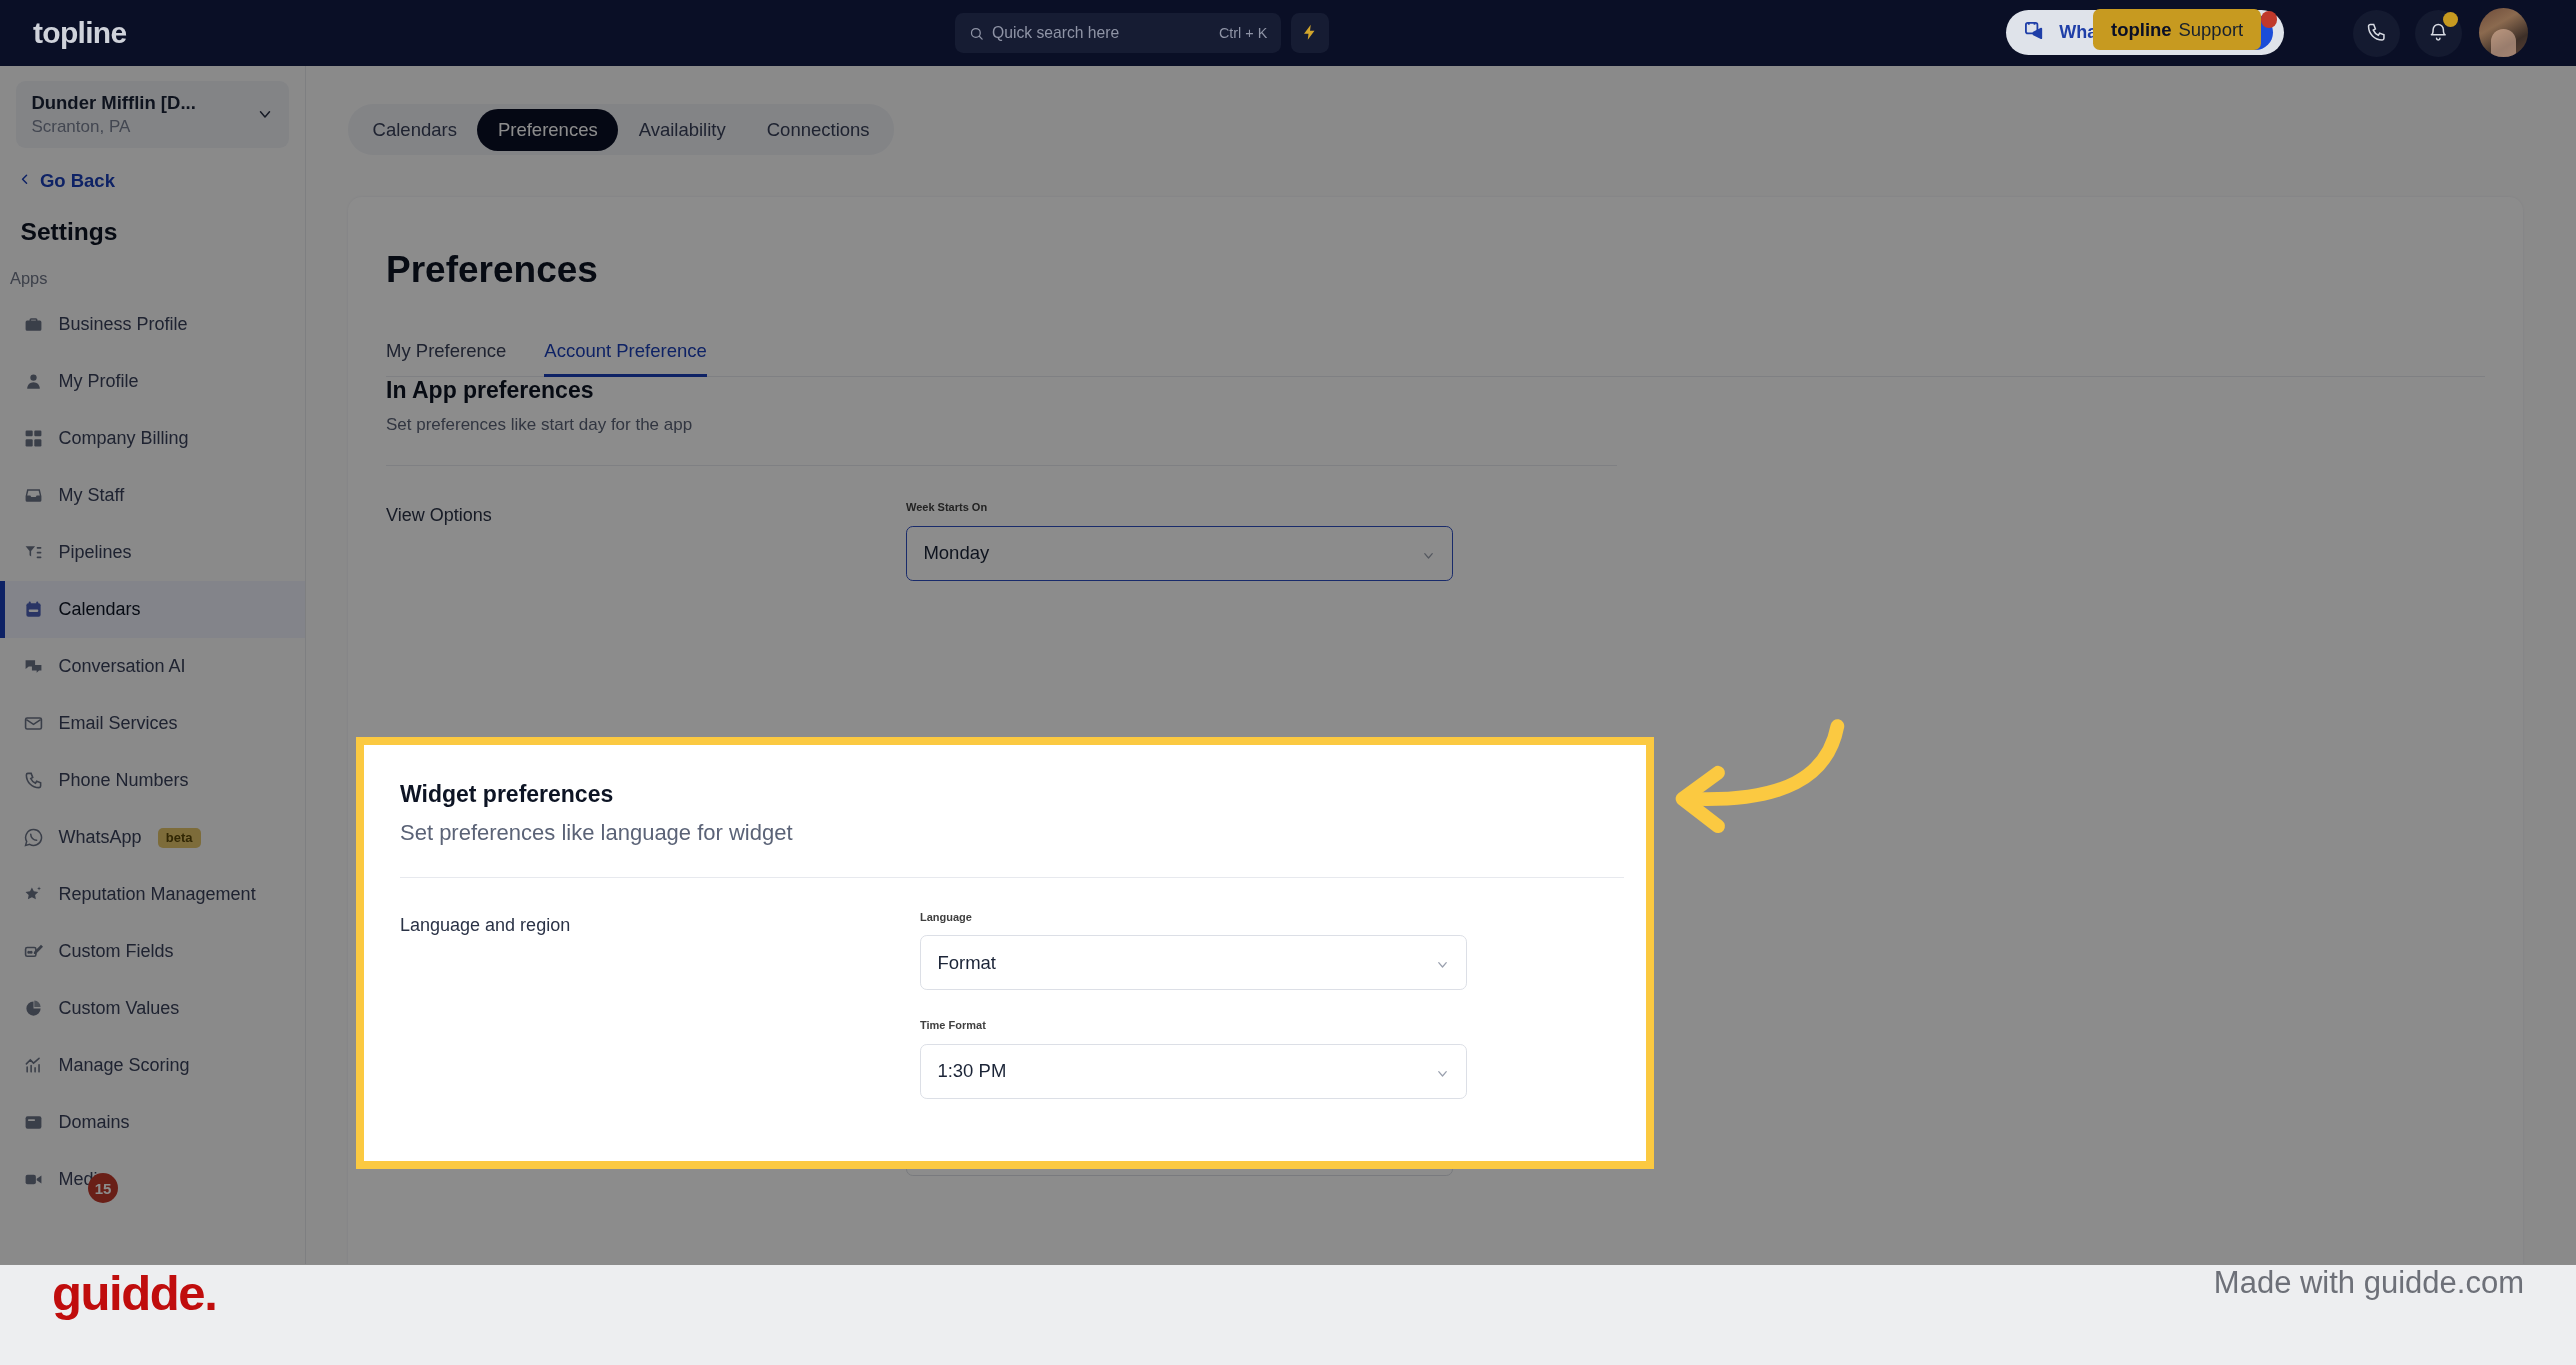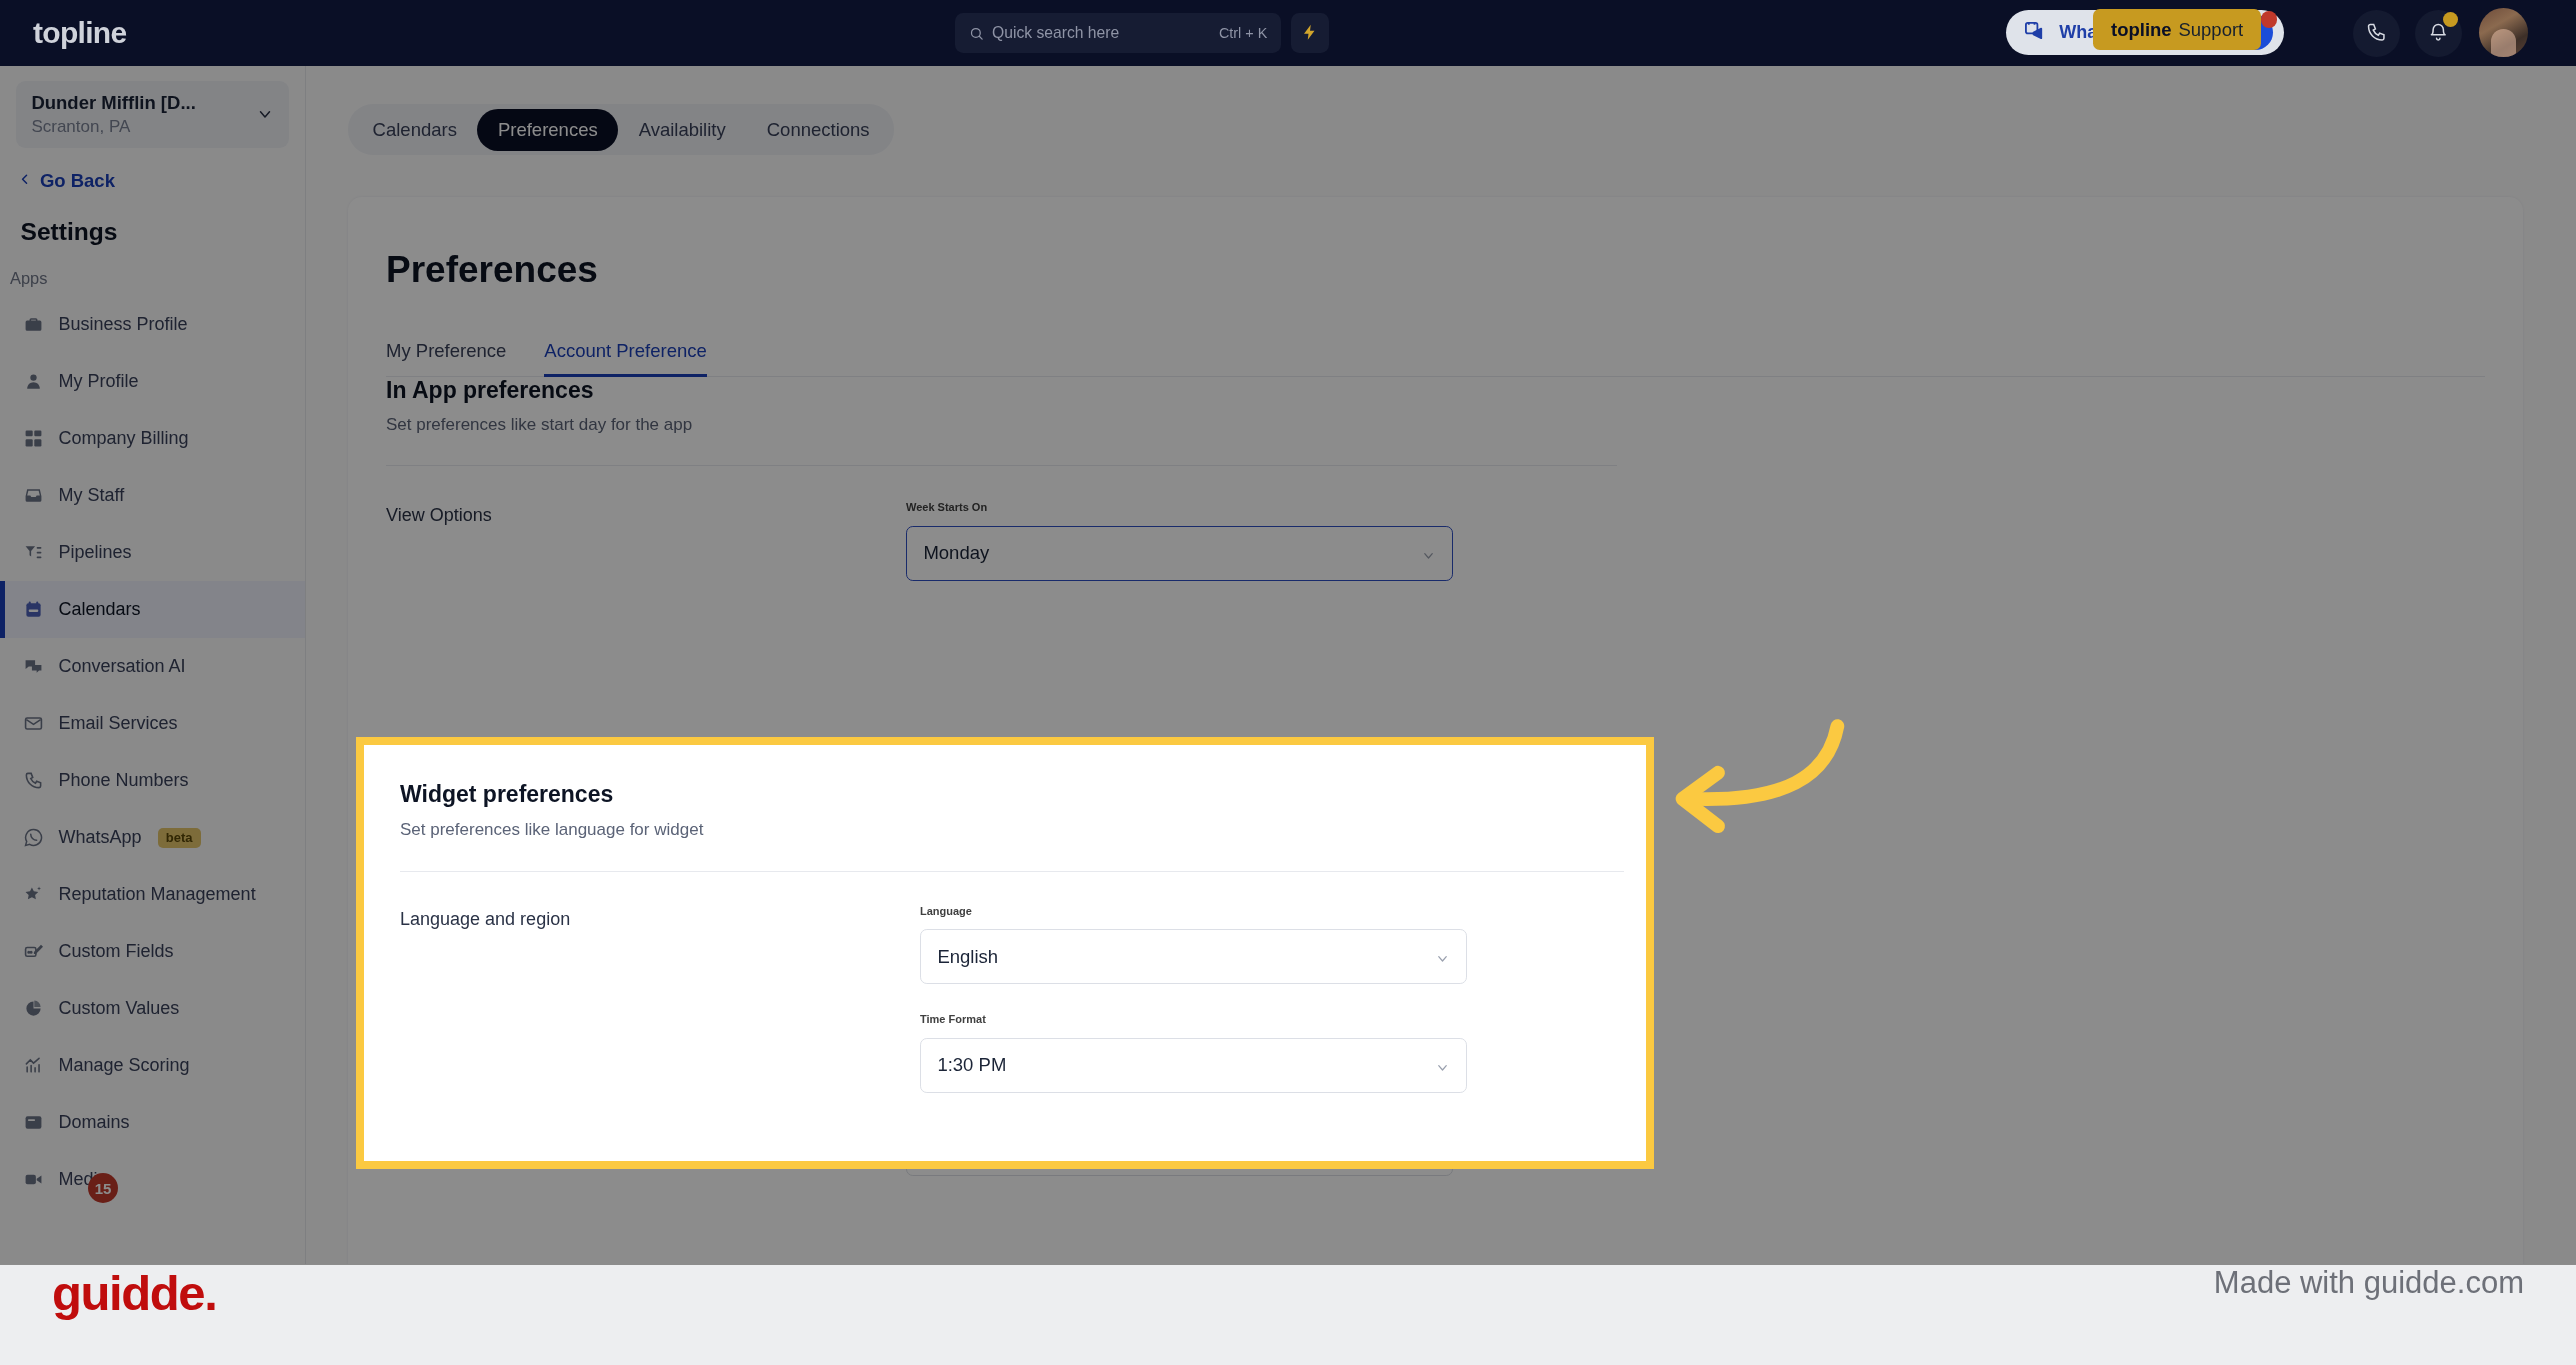--- a/index.html
+++ b/index.html
@@ -192,21 +192,21 @@
   .chev { width: 15px; height: 15px; flex: none; }
 
   
   .highlight-card {
     position: absolute; left: 356px; top: 737px;
     width: 1298px; height: 432px;
     background: #ffffff; border: 8.2px solid #fbc941;
     z-index: 60; padding: 0 36px; overflow: hidden;
   }
   .hl-title { margin-top: 36px; font-size: 23px; font-weight: 600; color: #0d1424; }
-  .hl-sub { margin-top: 12.3px; font-size: 17px; color: #5b6377; }
+  .hl-sub { margin-top: 12.3px; font-size: 22px; color: #5b6377; }
   .hl-hr { margin-top: 31px; height: 0.7px; background: #e7e9ee; width: 1224px; }
   .hl-row { margin-top: 33px; display: flex; }
   .hl-row-label { width: 520px; font-size: 18px; color: #2a3246; padding-top: 4.1px; }
 
   
   .arrow-annot {
     position: absolute; left: 1655px; top: 711px;
     width: 192px; height: 144px; z-index: 70; pointer-events: none;
   }
 
@@ -492,21 +492,21 @@
   <div class="highlight-card">
     <div class="hl-title">Widget preferences</div>
     <div class="hl-sub">Set preferences like language for widget</div>
     <div class="hl-hr"></div>
 
     <div class="hl-row">
       <div class="hl-row-label">Language and region</div>
       <div class="field-col">
         <div class="field-label">Language</div>
         <div class="select">
-          <span class="val">English</span>
+          <span class="val">Format</span>
           <span class="chev">
             <svg width="15" height="15" viewBox="0 0 24 24" fill="none" stroke="#9aa0ae" stroke-width="2" stroke-linecap="round" stroke-linejoin="round">
                 <polyline points="6 9 12 16 18 9"></polyline>
               </svg>
           </span>
         </div>
 
         <div class="field-label" style="margin-top:29px">Time Format</div>
         <div class="select">
           <span class="val">1:30 PM</span>

